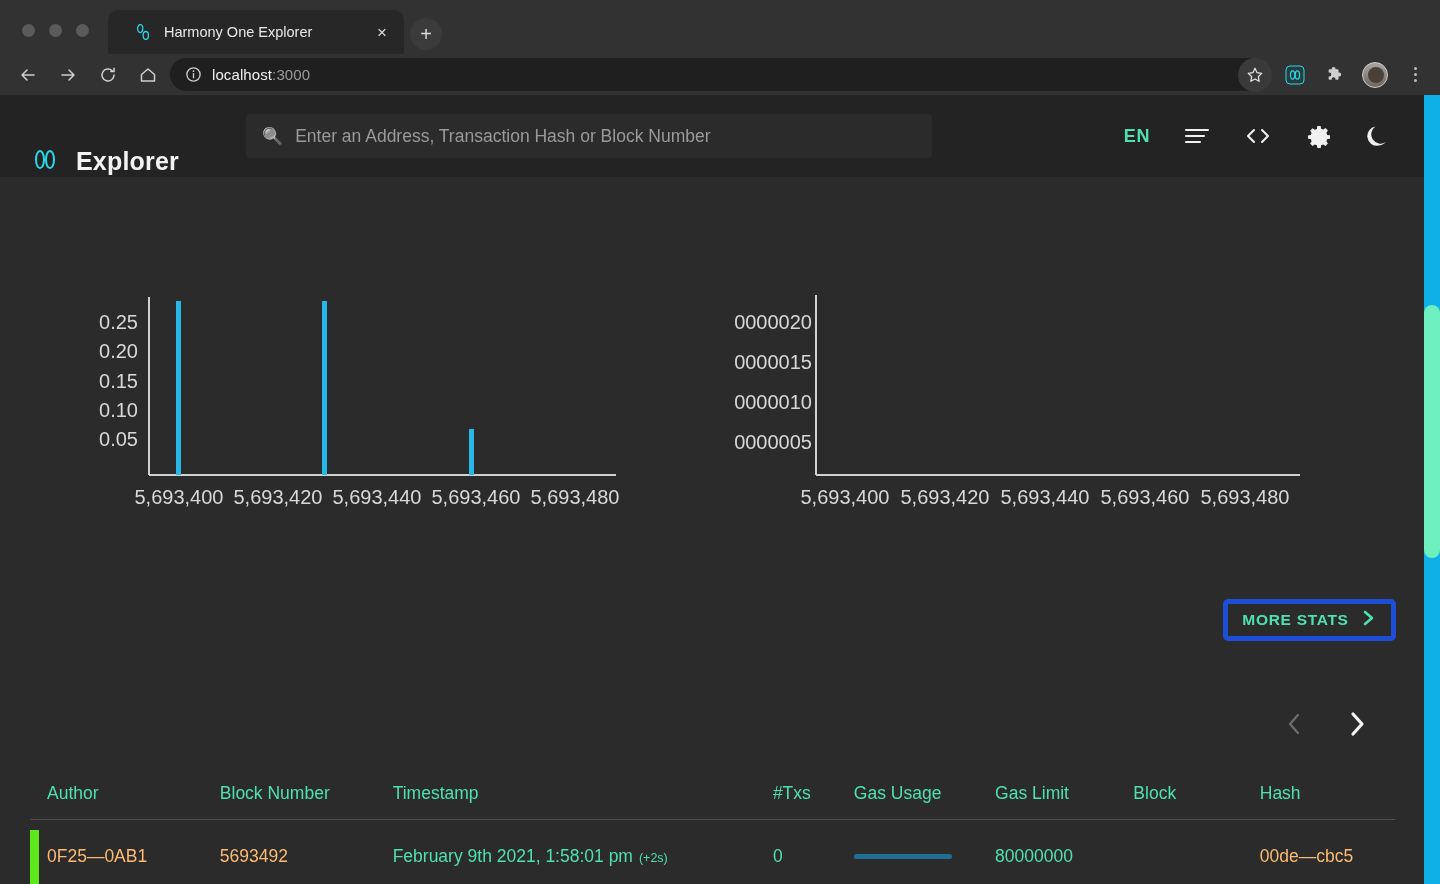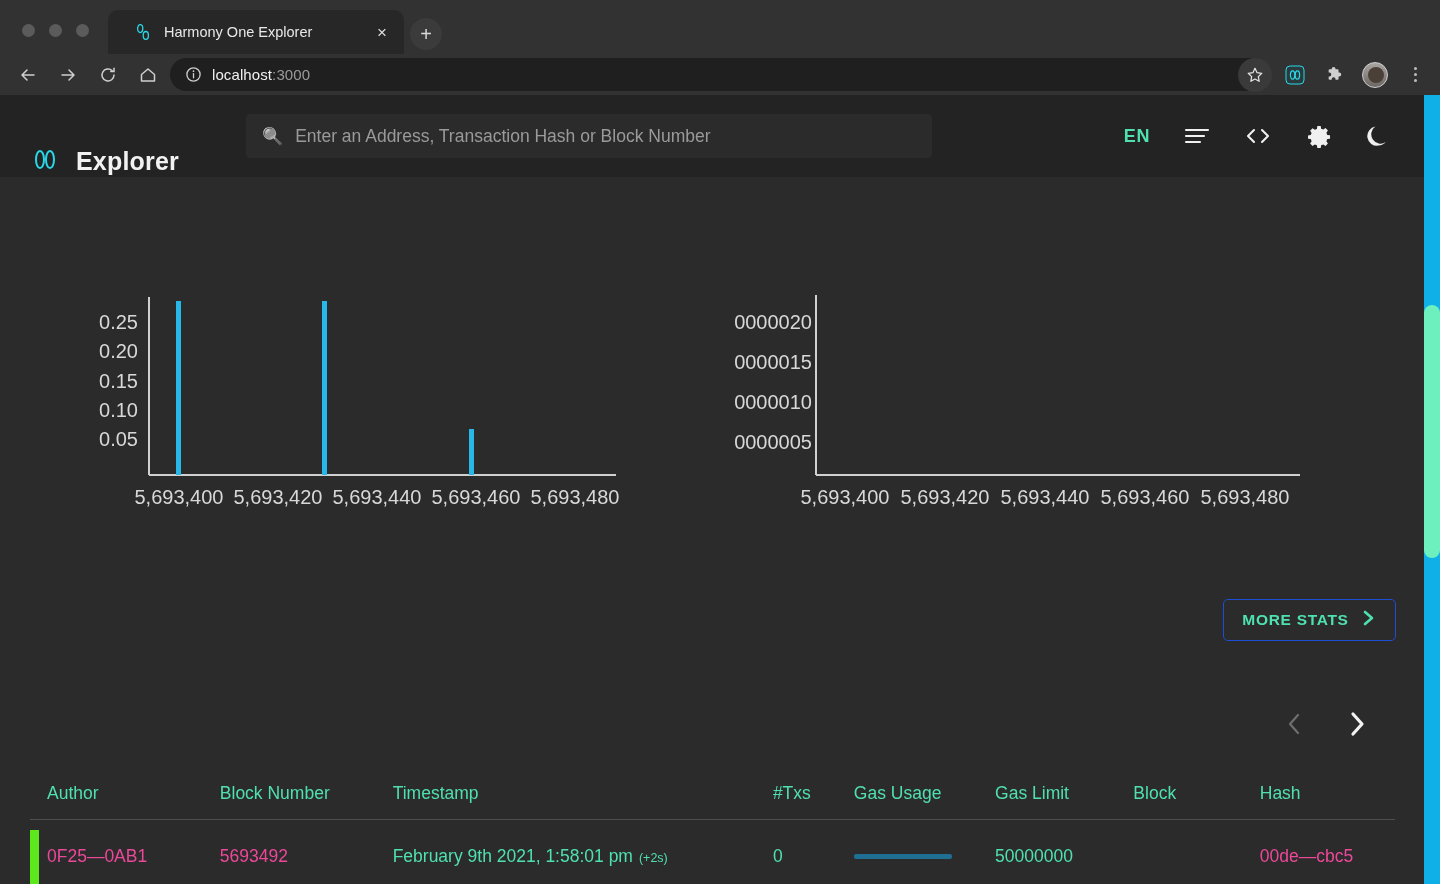--- a/index.html
+++ b/index.html
@@ -72,21 +72,21 @@
 
   
   .charts { position: absolute; left: 0; top: 82px; width: 1424px; height: 380px; }
   .chart { position: absolute; top: 0; }
   .chart.left { left: 20px; width: 660px; }
   .chart.right { left: 700px; width: 700px; }
 
   
   .more-stats {
     position: absolute; left: 1223px; top: 504px; width: 173px; height: 42px;
-    border: 1px solid #1d4ed8; border-radius: 5px; background: transparent;
+    border: 5px solid #1d4ed8; border-radius: 5px; background: transparent;
     display: flex; align-items: center; justify-content: center; gap: 12px;
     color: #4fe0b0; font-size: 15.5px; font-weight: 700; letter-spacing: .7px;
   }
 
   
   .pager { position: absolute; right: 56px; top: 614px; display: flex; align-items: center; gap: 42px; }
   .pg { display: flex; align-items: center; justify-content: center; }
   .pg.prev { color: #6e6e6e; }
   .pg.next { color: #f2f2f2; }
 
@@ -99,21 +99,21 @@
   .trow { display: flex; align-items: center; height: 72px; padding-left: 17px; }
   .trow .td { font-size: 17.5px; white-space: nowrap; display: flex; align-items: baseline; }
   .c-author  { width: 175px; }
   .c-block   { width: 175px; }
   .c-time    { width: 385px; }
   .c-txs     { width: 82px; }
   .c-gasuse  { width: 143px; }
   .c-gaslim  { width: 140px; }
   .c-uncles  { width: 128px; }
   .c-hash    { width: 140px; }
-  .link { color: #ec4899; }
+  .link { color: #fdba74; }
   .mint { color: #4fe0b0; }
   .ts-main { color: #4fe0b0; }
   .ts-sub { color: #4fe0b0; font-size: 12.5px; margin-left: 6px; }
   .gasbar { width: 98px; height: 5px; background: #1f6f94; border-radius: 2px; }
 
   
   .edge-track { position: absolute; left: 1424px; top: 95px; width: 16px; height: 789px; background: #0fb0e8; }
   .edge-thumb { position: absolute; left: 1424px; top: 305px; width: 16px; height: 253px; background: #6df0bd; border-radius: 8px; }
 </style>
 </head>
@@ -336,21 +336,21 @@
         <div class="td c-author link">0F25—0AB1</div>
         <div class="td c-block link">5693492</div>
         <div class="td c-time">
           <span class="ts-main">February 9th 2021, 1:58:01 pm</span>
           <span class="ts-sub">(+2s)</span>
         </div>
         <div class="td c-txs mint">0</div>
         <div class="td c-gasuse">
             <span class="gasbar"></span>
           </div>
-        <div class="td c-gaslim mint">50000000</div>
+        <div class="td c-gaslim mint">80000000</div>
         <div class="td c-uncles mint"></div>
         <div class="td c-hash link">00de—cbc5</div>
       </div>
 
     </div>
   </div>
 
   <div class="edge-track"></div>
   <div class="edge-thumb"></div>
 

